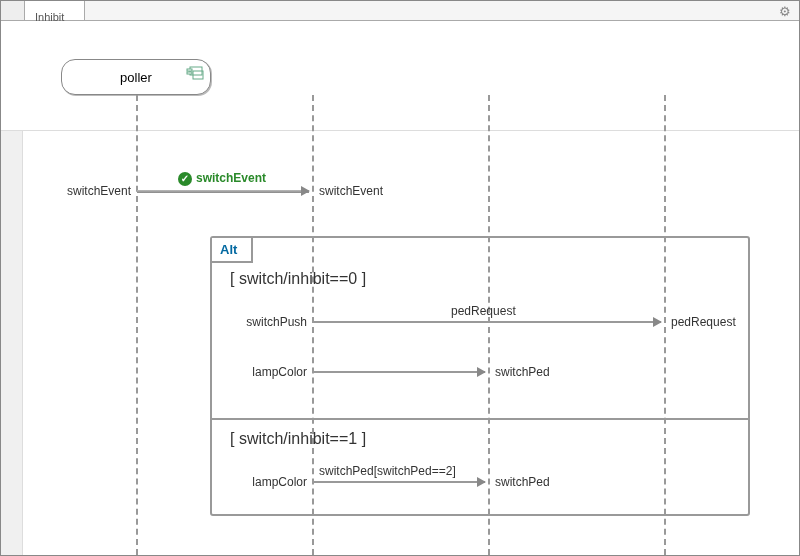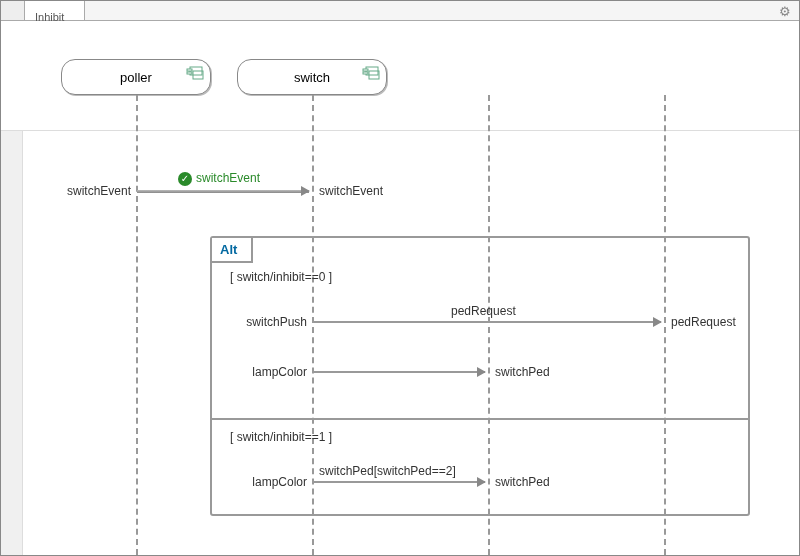--- a/index.html
+++ b/index.html
@@ -19,27 +19,27 @@
 
 .lifeline-head { position: absolute; top: 38px; width: 150px; height: 36px; border: 1px solid #888; border-radius: 14px; background: #fff; display: flex; align-items: center; justify-content: center; font-size: 13px; box-shadow: 1px 1px 0 #bbb; }
 .lifeline-icon { position: absolute; right: 6px; top: 6px; width: 18px; height: 14px; }
 
 .lifeline { position: absolute; top: 74px; bottom: 0; width: 0; border-left: 2px dashed #999; }
 
 .message-arrow { position: absolute; height: 2px; background: #999; }
 .message-arrow::after { content: ''; position: absolute; right: -1px; top: -4px; border-left: 9px solid #888; border-top: 5px solid transparent; border-bottom: 5px solid transparent; }
 
 .msg-label { position: absolute; font-size: 12px; color: #333; white-space: nowrap; }
-.msg-label.green { color: #2a8a2a; font-weight: 400; }
+.msg-label.green { color: #2a8a2a; font-weight: 700; }
 .check-icon { display: inline-block; width: 14px; height: 14px; background: #2a8a2a; border-radius: 50%; color: #fff; font-size: 10px; line-height: 14px; text-align: center; margin-right: 4px; vertical-align: middle; }
 
 .alt-frame { position: absolute; border: 2px solid #999; border-radius: 3px; background: transparent; }
 .alt-label { position: absolute; left: 0; top: 0; padding: 4px 14px 4px 8px; font-weight: bold; font-size: 13px; color: #0369a1; border-right: 2px solid #999; border-bottom: 2px solid #999; background: #fff; }
 .alt-divider { position: absolute; left: 0; right: 0; height: 0; border-top: 2px solid #999; }
-.guard { position: absolute; font-size: 12px; color: #333; padding-left: 8px; }
+.guard { position: absolute; font-size: 16px; color: #333; padding-left: 8px; }
 .slot-label { position: absolute; font-size: 12px; color: #333; text-align: right; }
 
 svg.lifeline-svg { width: 18px; height: 14px; }
 </style>
 </head>
 <body>
 
 <div class="outer-frame">
 
   <div class="tab-bar">
@@ -49,31 +49,20 @@
     </div>
     <span class="gear-btn">⚙</span>
   </div>
 
   <div class="canvas">
 
     <div class="header-area">
 
       <div class="lifeline-head" style="left:60px">
         <span>poller</span>
-        <span class="lifeline-icon">
-          <svg class="lifeline-svg" viewBox="0 0 18 14">
-              <rect x="4" y="1" width="12" height="8" fill="none" stroke="#6a8" stroke-width="1"></rect>
-              <rect x="1" y="3" width="5" height="2" fill="#fff" stroke="#6a8"></rect>
-              <rect x="1" y="6" width="5" height="2" fill="#fff" stroke="#6a8"></rect>
-              <rect x="7" y="5" width="10" height="8" fill="none" stroke="#6a8" stroke-width="1"></rect>
-            </svg>
-        </span>
-      </div>
-      <div class="lifeline-head" style="left:236px">
-        <span>switch</span>
         <span class="lifeline-icon">
           <svg class="lifeline-svg" viewBox="0 0 18 14">
               <rect x="4" y="1" width="12" height="8" fill="none" stroke="#6a8" stroke-width="1"></rect>
               <rect x="1" y="3" width="5" height="2" fill="#fff" stroke="#6a8"></rect>
               <rect x="1" y="6" width="5" height="2" fill="#fff" stroke="#6a8"></rect>
               <rect x="7" y="5" width="10" height="8" fill="none" stroke="#6a8" stroke-width="1"></rect>
             </svg>
         </span>
       </div>
     </div>

